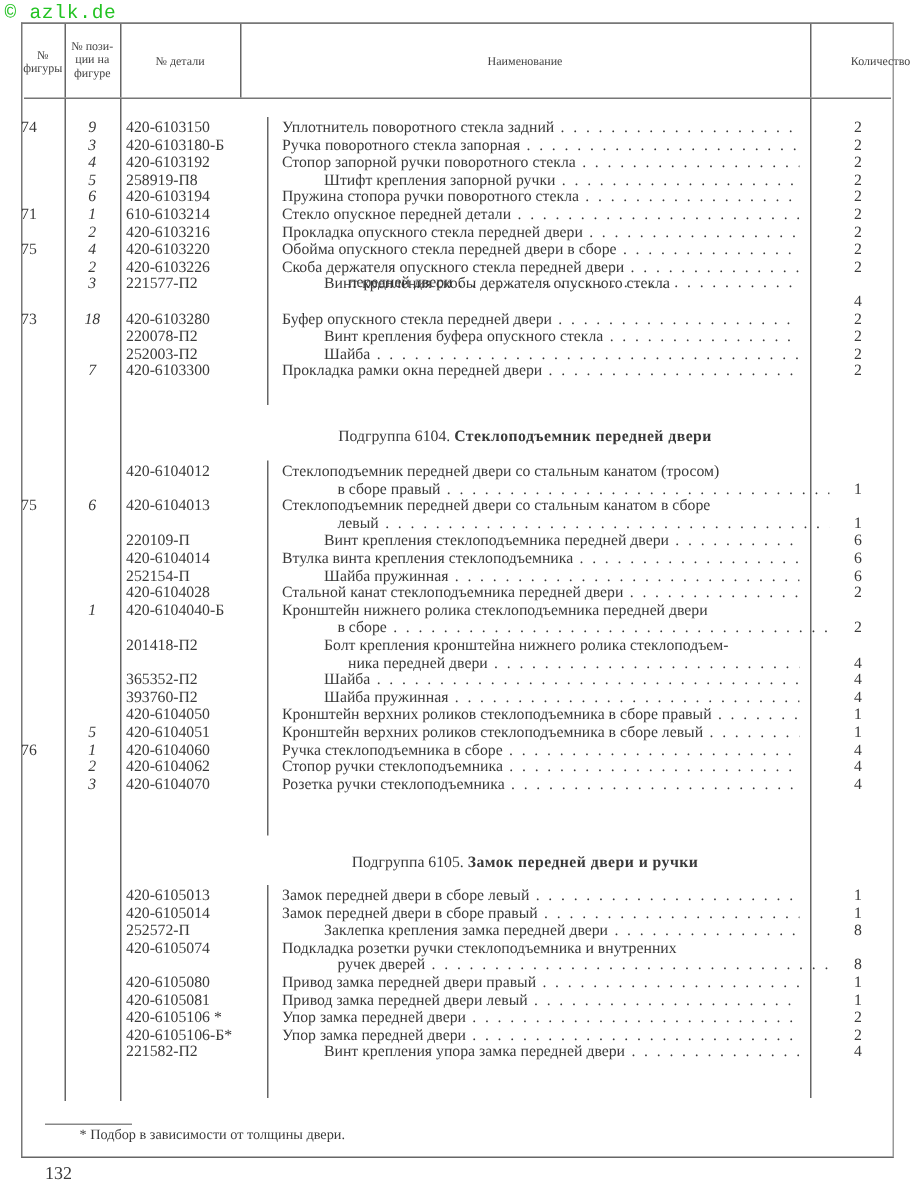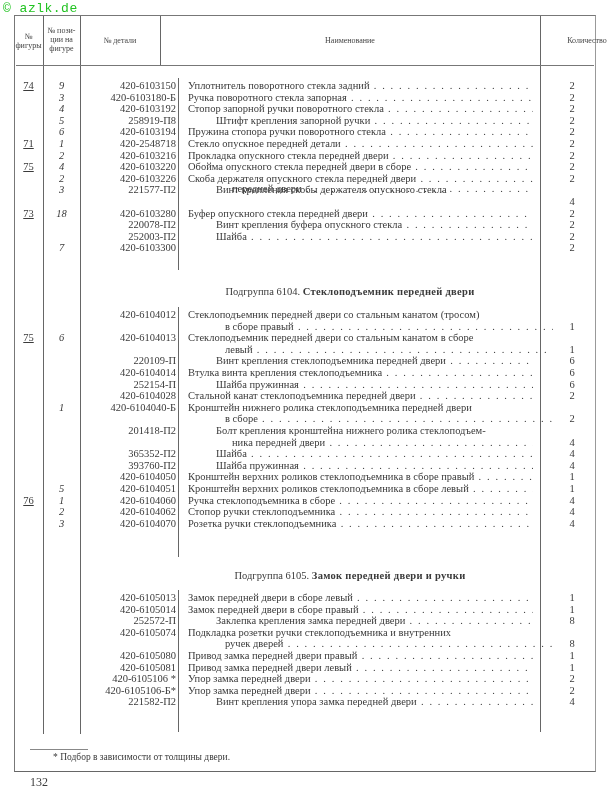--- a/index.html
+++ b/index.html
@@ -18,24 +18,24 @@
     border-left: 1px solid #777; border-right: 1px solid #999;
     border-top: 1px solid #777; border-bottom: 1px solid #666;
   }
   .vline { position: absolute; width: 0; border-left: 1px solid #666; }
   .hline { position: absolute; height: 0; border-top: 1px solid #777; }
   .hdr {
     position: absolute; font-size: 8px; color: #444; text-align: center; line-height: 9px;
   }
   .rows { position: absolute; left: 0; top: 0; width: 609px; }
   .row { position: absolute; left: 0; width: 609px; height: 12px; font-size: 10.5px; line-height: 12px; }
-  .c-fig { position: absolute; left: 14px; width: 29px; text-align: center; text-decoration: underline; }
+  .c-fig { position: absolute; left: 14px; width: 29px; text-align: left; }
   .c-pos { position: absolute; left: 43px; width: 37px; text-align: center; font-style: italic; }
   .c-part { position: absolute; left: 84px; width: 174px; }
-  .c-part.subpart { position: absolute; left: 84px; width: 92px; text-align: right; }
+  .c-part.subpart { position: absolute; left: 84px; width: 92px; }
   .c-name { position: absolute; left: 188px; width: 345px; white-space: nowrap; overflow: hidden; }
   .c-name.indent { left: 216px; width: 317px; }
   .c-name.cont { left: 205px; width: 328px; padding-left: 20px; }
   .c-name.cont2 { left: 232px; width: 301px; }
   .dots::after {
     content: " . . . . . . . . . . . . . . . . . . . . . . . . . . . . . . . . . . . . . . . . . . . . .";
     letter-spacing: 1.6px;
   }
   .c-qty { position: absolute; left: 560px; width: 24px; text-align: center; }
   .subgroup {
@@ -127,21 +127,21 @@
       <div class="c-pos">6</div>
       <div class="c-part subpart">420-6103194</div>
       <div class="c-name dots">Пружина стопора ручки поворотного стекла</div>
     </div>
     <div class="row" style="top: 126.4px;">
       <div class="c-qty">2</div>
     </div>
     <div class="row" style="top: 138px;">
       <div class="c-fig">71</div>
       <div class="c-pos">1</div>
-      <div class="c-part subpart">420-2548718</div>
+      <div class="c-part subpart">610-6103214</div>
       <div class="c-name dots">Стекло опускное передней детали</div>
     </div>
     <div class="row" style="top: 138px;">
       <div class="c-qty">2</div>
     </div>
     <div class="row" style="top: 149.6px;">
       <div class="c-fig"></div>
       <div class="c-pos">2</div>
       <div class="c-part subpart">420-6103216</div>
       <div class="c-name dots">Прокладка опускного стекла передней двери</div>
@@ -203,20 +203,21 @@
       <div class="c-part subpart">252003-П2</div>
       <div class="c-name indent dots">Шайба</div>
     </div>
     <div class="row" style="top: 230.8px;">
       <div class="c-qty">2</div>
     </div>
     <div class="row" style="top: 242.4px;">
       <div class="c-fig"></div>
       <div class="c-pos">7</div>
       <div class="c-part subpart">420-6103300</div>
+      <div class="c-name dots">Прокладка рамки окна передней двери</div>
     </div>
     <div class="row" style="top: 242.4px;">
       <div class="c-qty">2</div>
     </div>
     <div class="row" style="top: 309px;">
       <div class="c-fig"></div>
       <div class="c-pos"></div>
       <div class="c-part subpart">420-6104012</div>
       <div class="c-name">Стеклоподъемник передней двери со стальным канатом (тросом)</div>
     </div>

